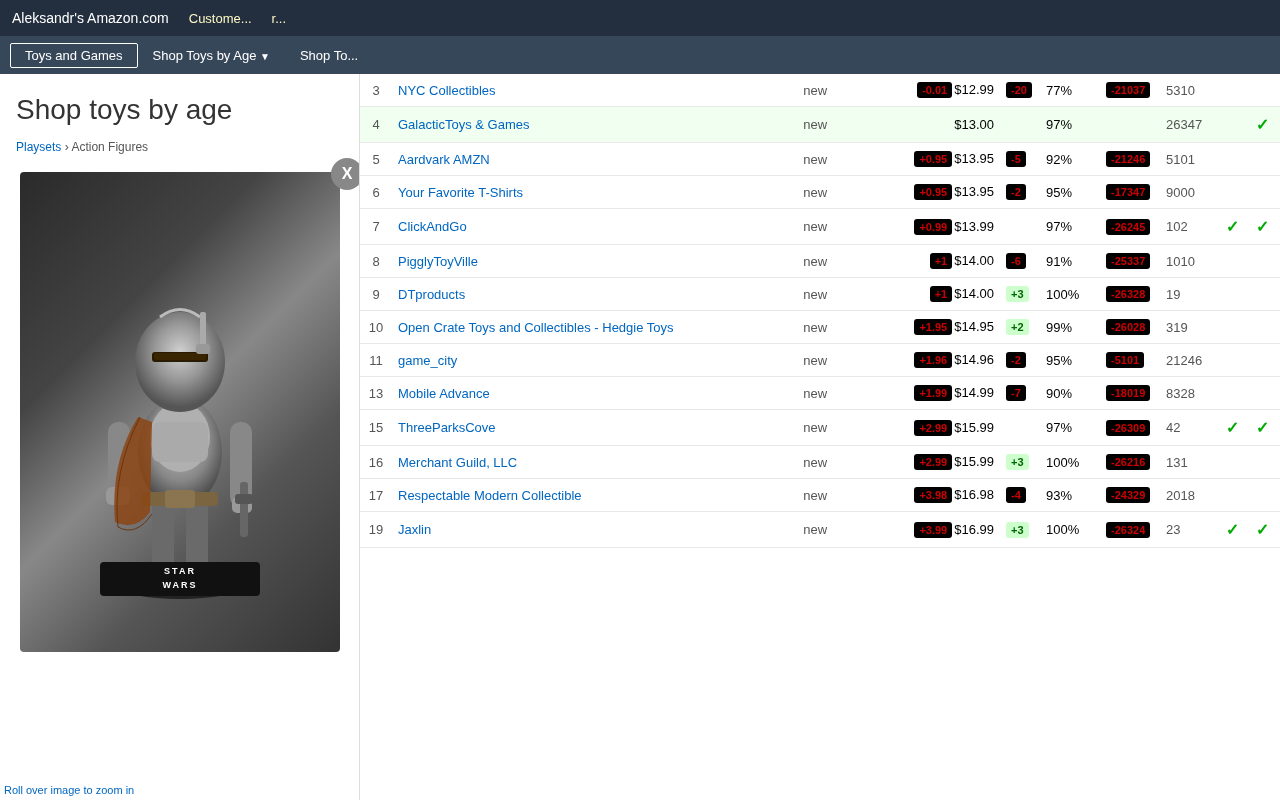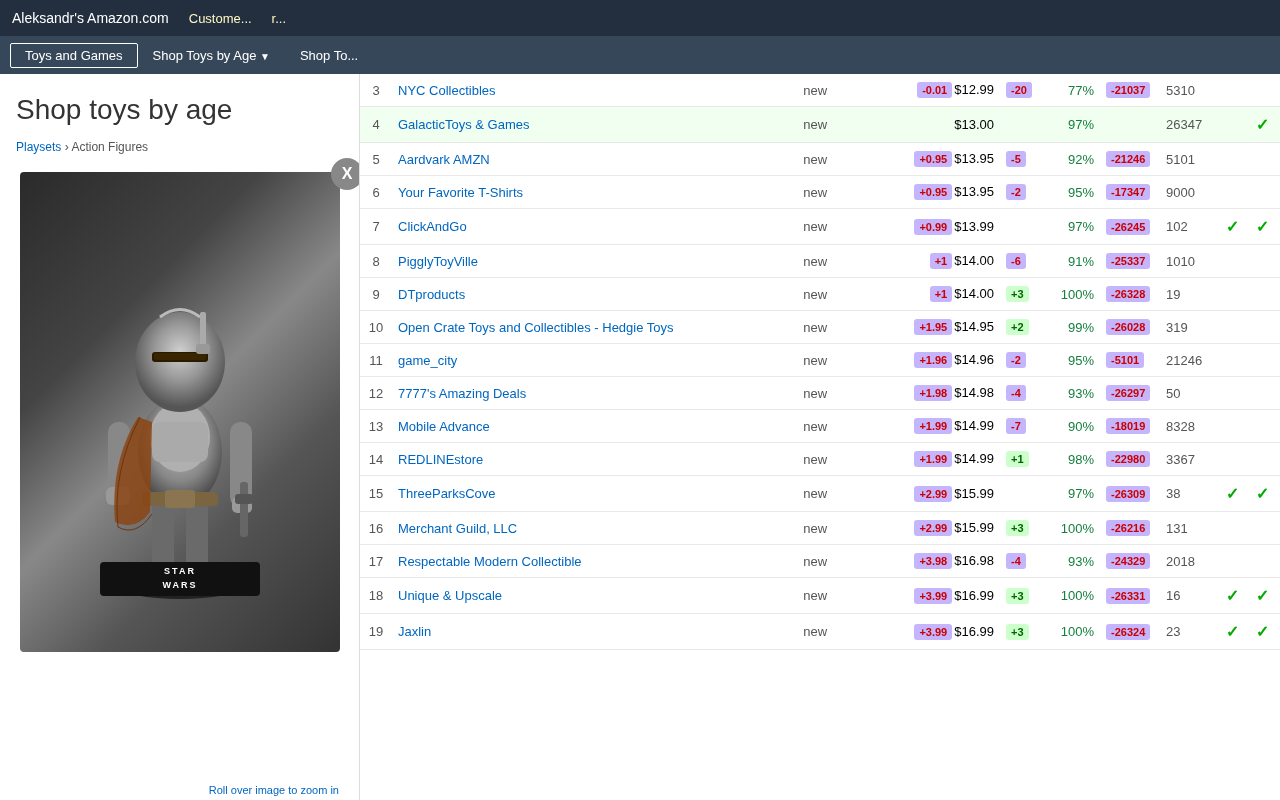--- a/index.html
+++ b/index.html
@@ -91,21 +91,21 @@
       overflow: hidden;
       display: flex;
       align-items: center;
       justify-content: center;
     }
     .zoom-hint {
       position: absolute;
       bottom: 0;
       left: 0;
       right: 16px;
-      text-align: right;
+      text-align: left;
       font-size: 11px;
       color: #0066c0;
       background: rgba(255,255,255,0.9);
       padding: 4px;
     }
 
     
     .close-btn {
       position: absolute;
       top: -4px;
@@ -163,23 +163,23 @@
     .condition-cell { color: #555; width: 60px; }
     .price-cell { text-align: right; width: 80px; font-weight: 500; }
     .badge {
       display: inline-block;
       padding: 2px 5px;
       border-radius: 3px;
       font-size: 11px;
       font-weight: bold;
       margin-right: 2px;
     }
-    .badge-red { background: #c4b5fd; color: #c00; }
+    .badge-red { background: #000000; color: #c00; }
     .badge-green { background: #ccffcc; color: #006600; }
-    .rating-cell { width: 60px; text-align: right; color: #15803d; }
+    .rating-cell { width: 60px; text-align: left; color: #000000; }
     .number-cell { width: 60px; color: #555; }
     .check-icon { color: #00aa00; font-size: 16px; font-weight: bold; }
     .spacer-cell { width: 30px; }
   </style>
 </head>
 <body>
 
 <div class="top-nav">
   <span class="brand">Aleksandr's Amazon.com</span>
   <span class="nav-link">Custome...</span>
@@ -384,64 +384,40 @@
             <td class="condition-cell">new</td>
             <td style="text-align: right;"><span class="badge badge-red">+1.96</span><span class="price-cell" style="display: inline; margin-top: 34px;">$14.96</span></td>
             <td style="width: 40px;"><span class="badge badge-red">-2</span></td>
             <td class="rating-cell">95%</td>
             <td class="number-cell"><span class="badge badge-red">-5101</span></td>
             <td class="number-cell">21246</td>
             <td class="spacer-cell"></td>
             <td class="spacer-cell"></td>
           </tr>
           <tr>
-            <td class="rank-cell">12</td>
-            <td class="seller-cell"><a class="seller-link">7777's Amazing Deals</a></td>
-            <td class="condition-cell">new</td>
-            <td style="text-align: right;"><span class="badge badge-red">+1.98</span><span class="price-cell" style="display: inline;">$14.98</span></td>
-            <td style="width: 40px;"><span class="badge badge-red">-4</span></td>
-            <td class="rating-cell">93%</td>
-            <td class="number-cell"><span class="badge badge-red">-26297</span></td>
-            <td class="number-cell">50</td>
-            <td class="spacer-cell"></td>
-            <td class="spacer-cell"></td>
-          </tr>
-          <tr>
             <td class="rank-cell">13</td>
             <td class="seller-cell"><a class="seller-link">Mobile Advance</a></td>
             <td class="condition-cell">new</td>
             <td style="text-align: right;"><span class="badge badge-red">+1.99</span><span class="price-cell" style="display: inline;">$14.99</span></td>
             <td style="width: 40px;"><span class="badge badge-red">-7</span></td>
             <td class="rating-cell">90%</td>
             <td class="number-cell"><span class="badge badge-red">-18019</span></td>
             <td class="number-cell">8328</td>
             <td class="spacer-cell"></td>
             <td class="spacer-cell"></td>
           </tr>
           <tr>
-            <td class="rank-cell">14</td>
-            <td class="seller-cell"><a class="seller-link">REDLINEstore</a></td>
-            <td class="condition-cell">new</td>
-            <td style="text-align: right;"><span class="badge badge-red">+1.99</span><span class="price-cell" style="display: inline;">$14.99</span></td>
-            <td style="width: 40px;"><span class="badge badge-green">+1</span></td>
-            <td class="rating-cell">98%</td>
-            <td class="number-cell"><span class="badge badge-red">-22980</span></td>
-            <td class="number-cell">3367</td>
-            <td class="spacer-cell"></td>
-            <td class="spacer-cell"></td>
-          </tr>
-          <tr>
             <td class="rank-cell">15</td>
             <td class="seller-cell"><a class="seller-link">ThreeParksCove</a></td>
             <td class="condition-cell">new</td>
             <td style="text-align: right;"><span class="badge badge-red">+2.99</span><span class="price-cell" style="display: inline;">$15.99</span></td>
             <td style="width: 40px;"></td>
             <td class="rating-cell">97%</td>
             <td class="number-cell"><span class="badge badge-red">-26309</span></td>
-            <td class="number-cell">38</td>
+            <td class="number-cell">42</td>
             <td class="spacer-cell"><span class="check-icon">✓</span></td>
             <td class="spacer-cell"><span class="check-icon">✓</span></td>
           </tr>
           <tr>
             <td class="rank-cell">16</td>
             <td class="seller-cell"><a class="seller-link">Merchant Guild, LLC</a></td>
             <td class="condition-cell">new</td>
             <td style="text-align: right;"><span class="badge badge-red">+2.99</span><span class="price-cell" style="display: inline;">$15.99</span></td>
             <td style="width: 40px;"><span class="badge badge-green">+3</span></td>
             <td class="rating-cell">100%</td>
@@ -456,32 +432,20 @@
             <td class="condition-cell">new</td>
             <td style="text-align: right;"><span class="badge badge-red">+3.98</span><span class="price-cell" style="display: inline;">$16.98</span></td>
             <td style="width: 40px;"><span class="badge badge-red">-4</span></td>
             <td class="rating-cell">93%</td>
             <td class="number-cell"><span class="badge badge-red">-24329</span></td>
             <td class="number-cell">2018</td>
             <td class="spacer-cell"></td>
             <td class="spacer-cell"></td>
           </tr>
           <tr>
-            <td class="rank-cell">18</td>
-            <td class="seller-cell"><a class="seller-link">Unique &amp; Upscale</a></td>
-            <td class="condition-cell">new</td>
-            <td style="text-align: right;"><span class="badge badge-red">+3.99</span><span class="price-cell" style="display: inline;">$16.99</span></td>
-            <td style="width: 40px;"><span class="badge badge-green">+3</span></td>
-            <td class="rating-cell">100%</td>
-            <td class="number-cell"><span class="badge badge-red">-26331</span></td>
-            <td class="number-cell">16</td>
-            <td class="spacer-cell"><span class="check-icon">✓</span></td>
-            <td class="spacer-cell"><span class="check-icon">✓</span></td>
-          </tr>
-          <tr>
             <td class="rank-cell">19</td>
             <td class="seller-cell"><a class="seller-link">Jaxlin</a></td>
             <td class="condition-cell">new</td>
             <td style="text-align: right;"><span class="badge badge-red">+3.99</span><span class="price-cell" style="display: inline;">$16.99</span></td>
             <td style="width: 40px;"><span class="badge badge-green">+3</span></td>
             <td class="rating-cell">100%</td>
             <td class="number-cell"><span class="badge badge-red">-26324</span></td>
             <td class="number-cell">23</td>
             <td class="spacer-cell"><span class="check-icon">✓</span></td>
             <td class="spacer-cell"><span class="check-icon">✓</span></td>

